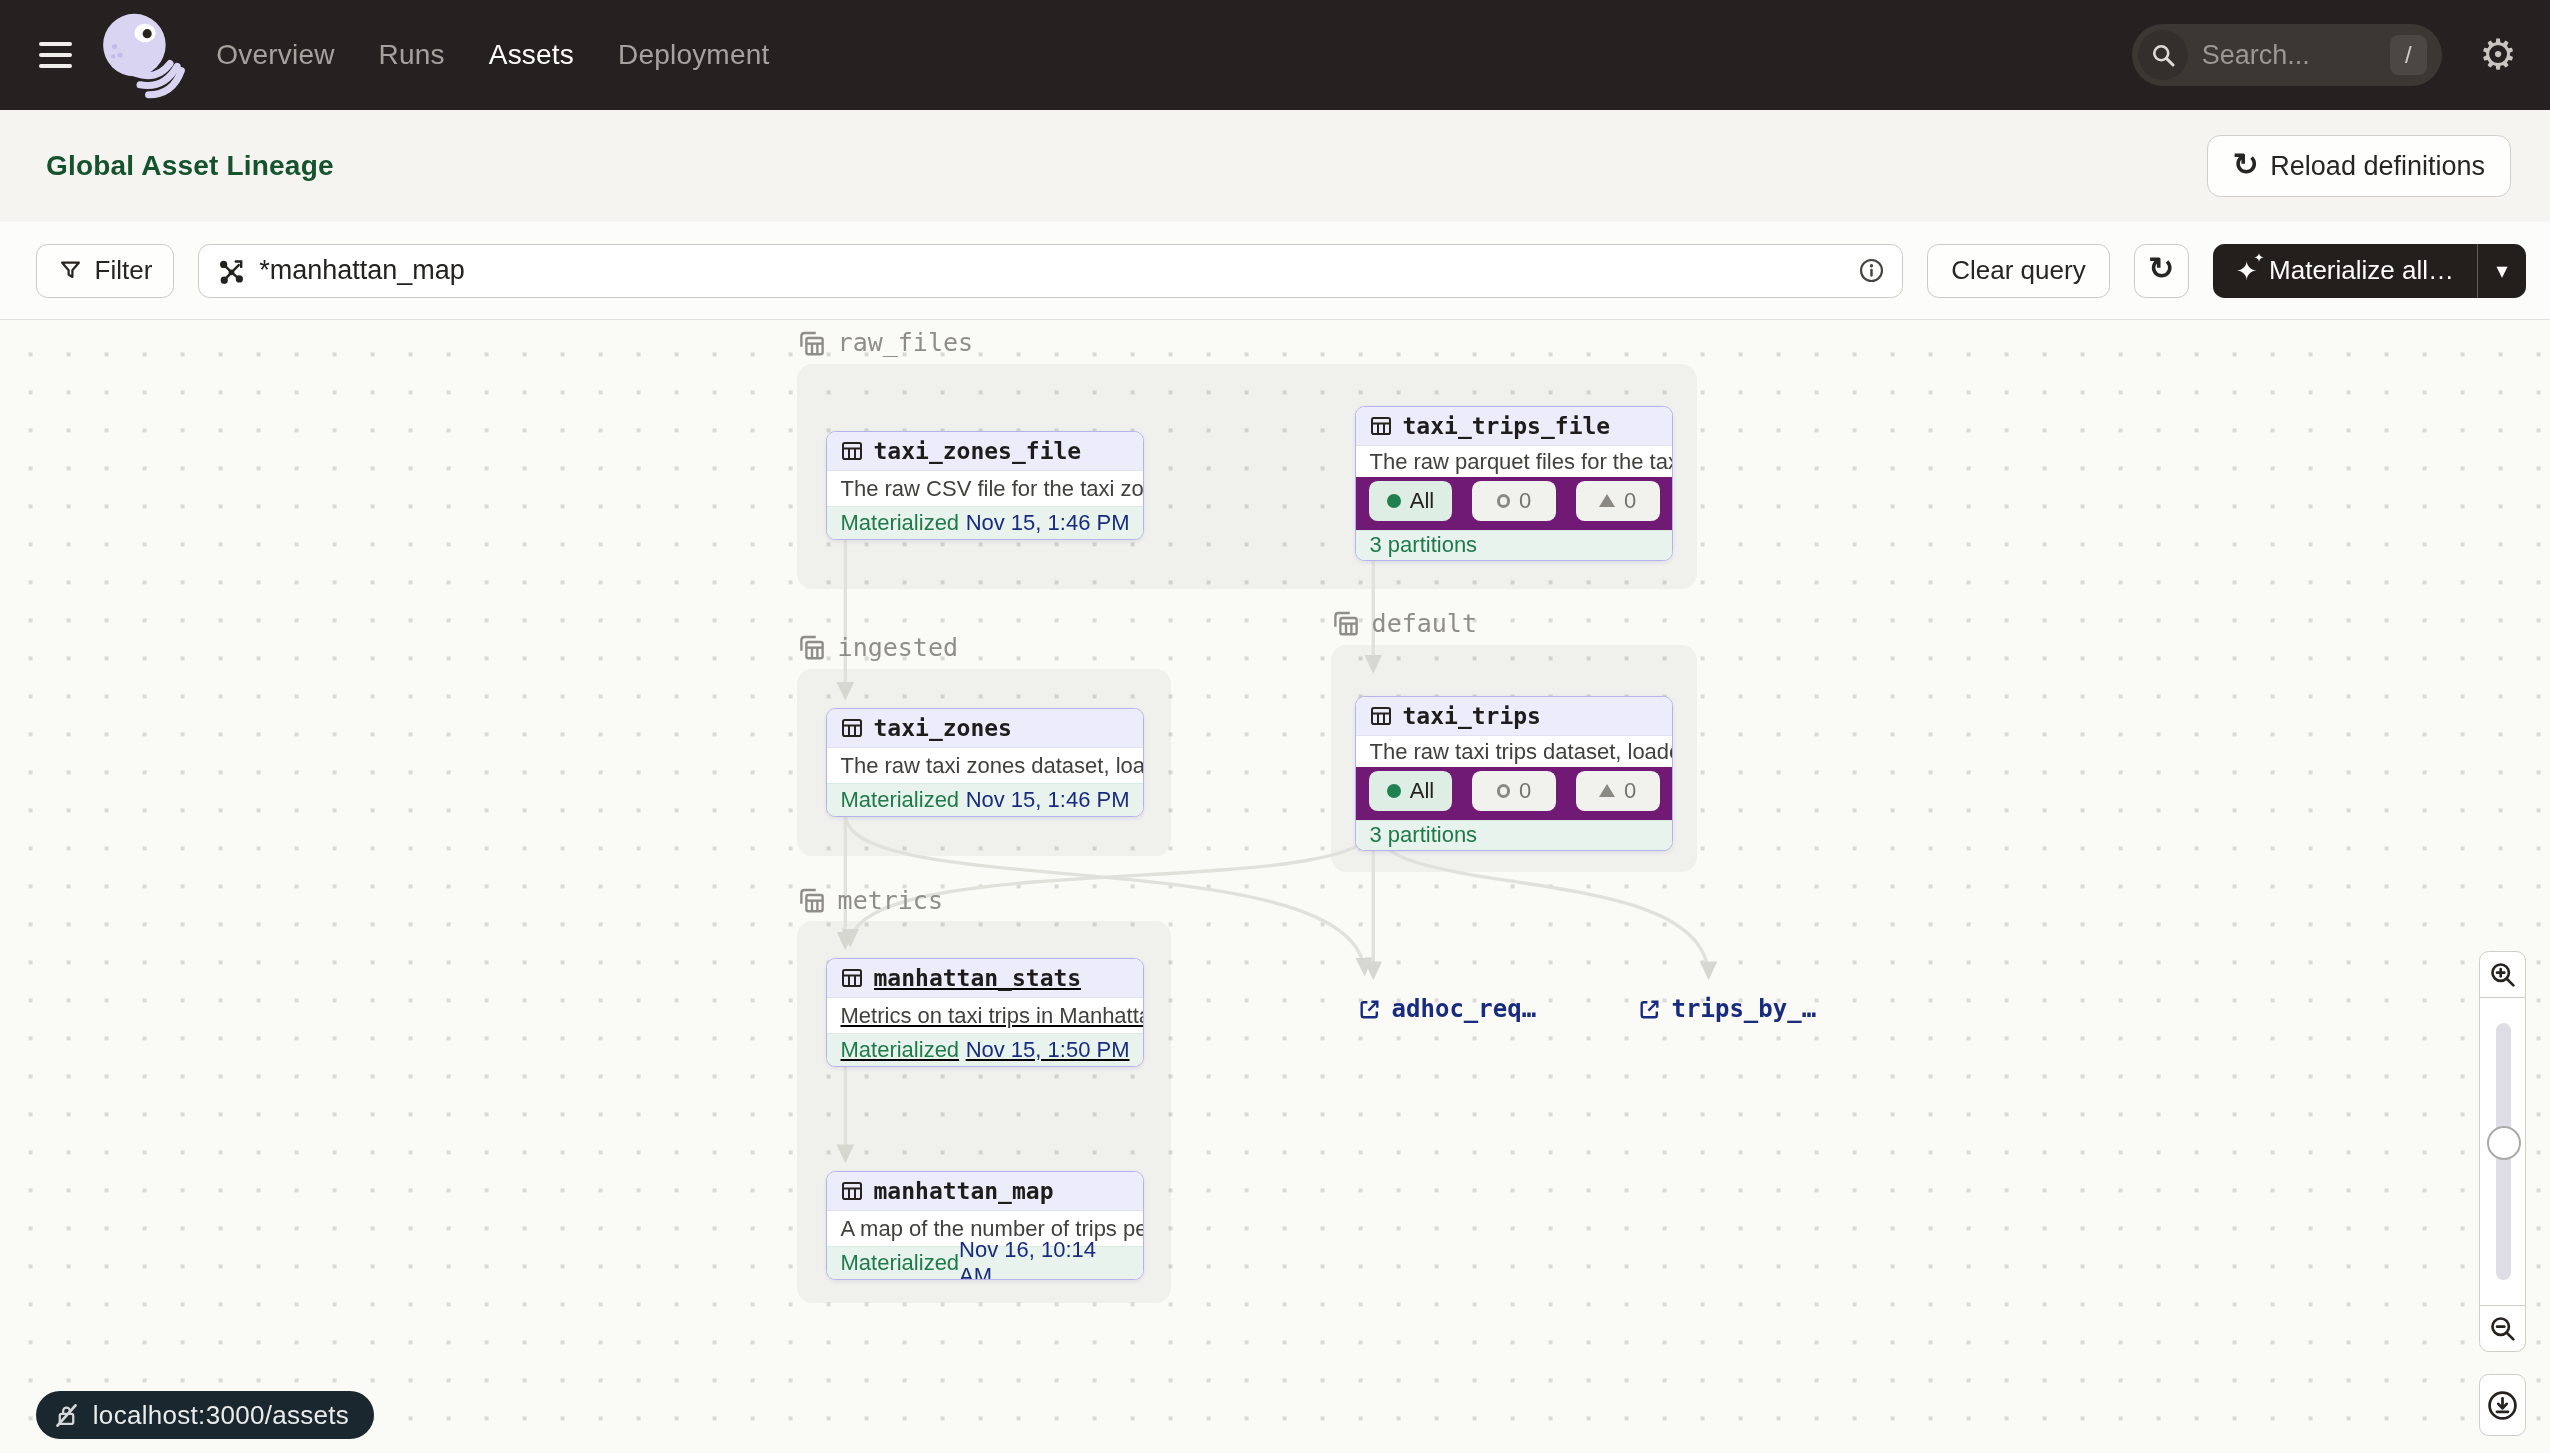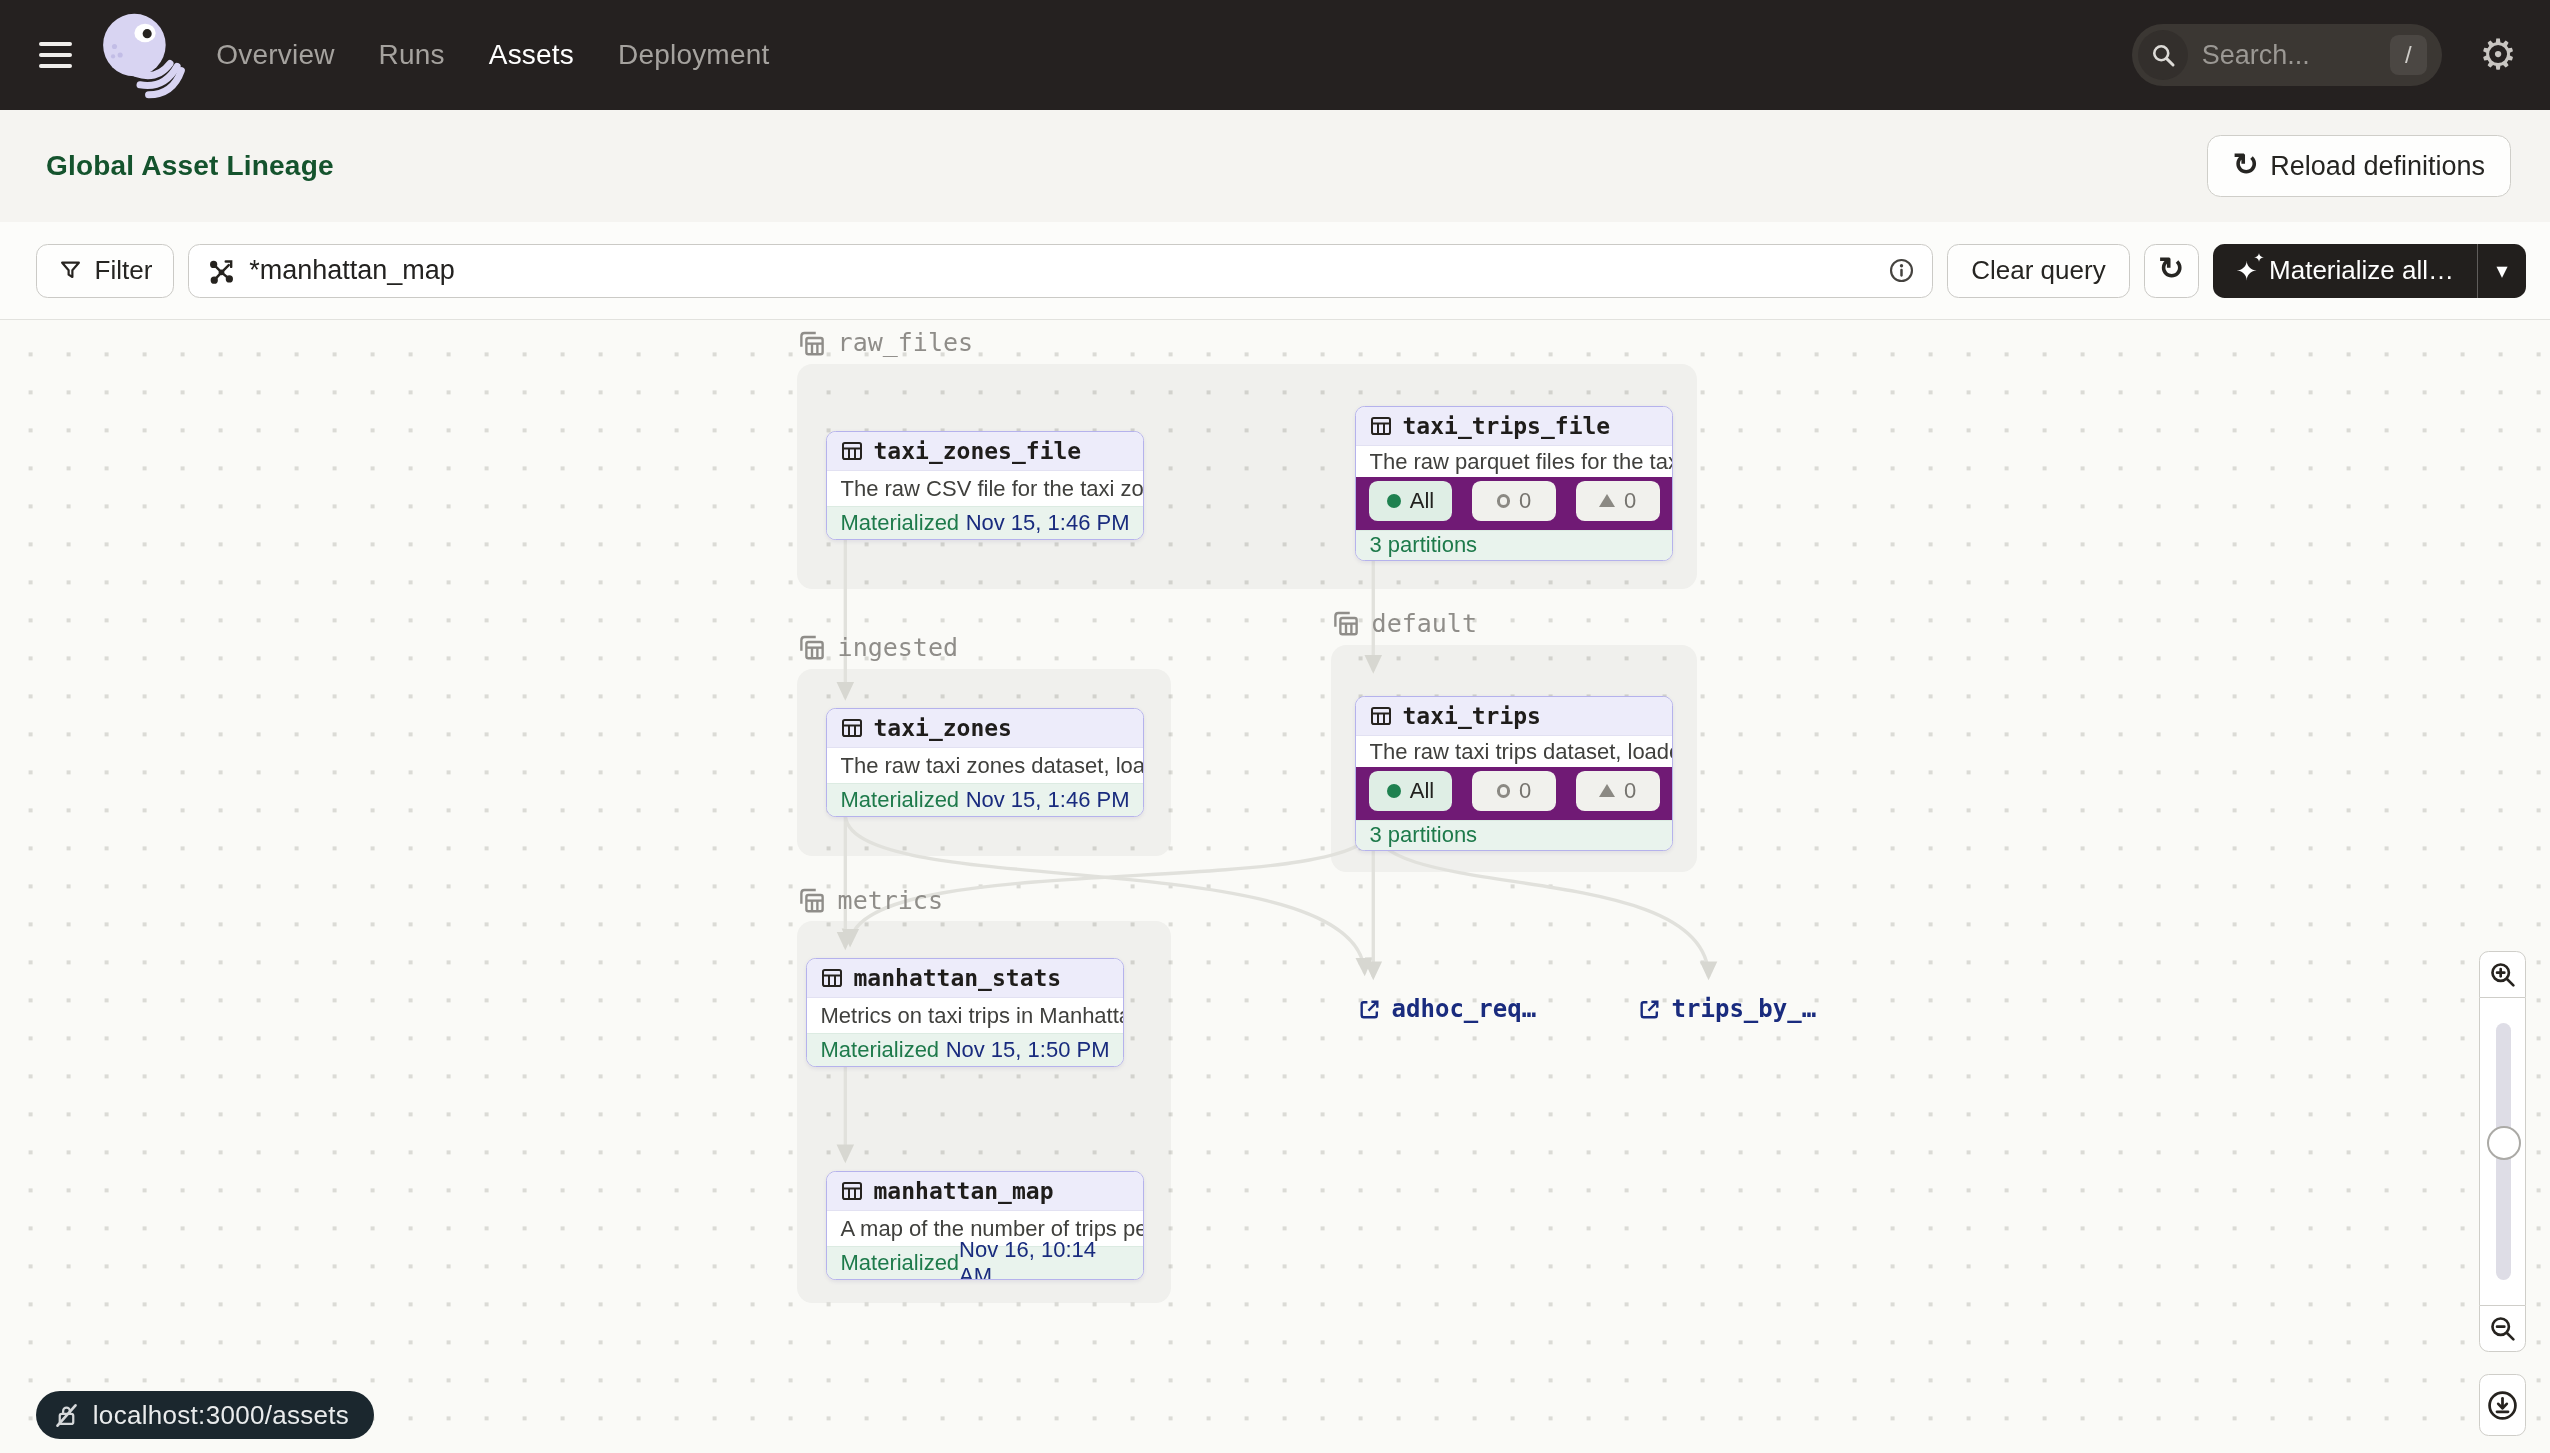--- a/index.html
+++ b/index.html
@@ -24,21 +24,21 @@
 
   
   .pageheader { height:112px; display:flex; align-items:center; padding:0 39px 0 46px; background:#F5F4F1; }
   .pagetitle { font-size:28px; font-weight:700; color:#14532d; letter-spacing:0.2px; }
   .hdr-spacer { flex:1; }
   .btn { display:inline-flex; align-items:center; justify-content:center; gap:11.6px; background:#FEFEFD; border:1.4px solid #CFCEC9; border-radius:13.5px; color:#262522; font-size:27px; cursor:pointer; }
   .reload-btn { height:62px; padding:0 25px; }
   .refresh-glyph { font-size:31px; font-weight:700; line-height:1; transform:translateY(-1.9px); }
 
   
-  .toolbar { height:98px; background:#FCFCFA; border-bottom:1px solid #E2E2DE; display:flex; align-items:center; padding:0 24px 0 36px; gap:14px; }
+  .toolbar { height:98px; background:#FCFCFA; border-bottom:1px solid #E2E2DE; display:flex; align-items:center; padding:0 24px 0 36px; gap:24px; }
   .toolbar .btn { height:54px; border-radius:11.6px; font-size:26px; border-color:#CBCAC6; }
   .filter-btn { padding:0 21px; }
   .query-input { flex:1; height:54px; background:#FFFFFF; border:1.4px solid #CBCAC6; border-radius:11.6px; display:flex; align-items:center; padding:0 17.3px; gap:13.5px; cursor:text; }
   .query-text { flex:1; font-size:27px; color:#232220; }
   .icon-gray { color:#34322F; }
   .clear-btn { padding:0 23px; }
   .refresh-btn { width:55px; }
   .mat-btn { height:54px; border-radius:11.6px; background:#221F1D; color:#FFFFFF; display:flex; align-items:stretch; cursor:pointer; overflow:hidden; }
   .mat-main { display:flex; align-items:center; gap:11.6px; padding:0 23px; font-size:26px; }
   .sparkle { position:relative; font-size:26px; line-height:1; }
@@ -358,21 +358,21 @@
       <div class="pill pill-gray">
           <span class="tri-gray"></span>
           <span>0</span>
         </div>
     </div>
     <div class="node-foot short">
       <span class="status-green">3 partitions</span>
     </div>
   </div>
 
-  <div class="node" style="left:806px;top:638px;">
+  <div class="node" style="left:826px;top:638px;text-decoration:underline;">
     <div class="node-header">
       <svg width="24" height="24" viewBox="0 0 24 24">
           <g stroke="#26231F" stroke-width="2" fill="none">
             <rect x="3" y="4" width="18" height="16" rx="1.8"></rect>
             <line x1="3" y1="9.5" x2="21" y2="9.5"></line>
             <line x1="9" y1="9.5" x2="9" y2="20"></line>
             <line x1="15" y1="9.5" x2="15" y2="20"></line>
           </g>
         </svg>
       <span class="node-name mono">manhattan_stats</span>

